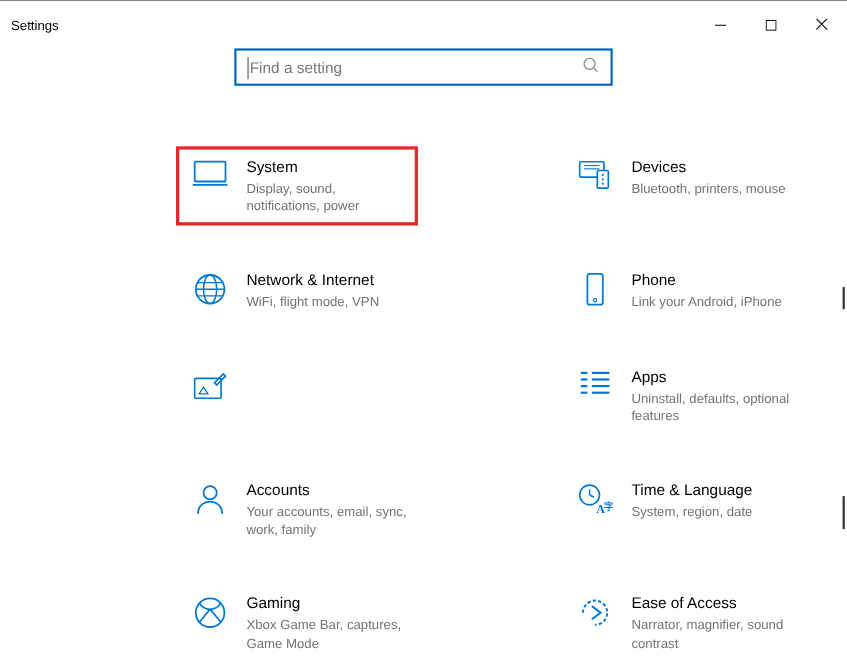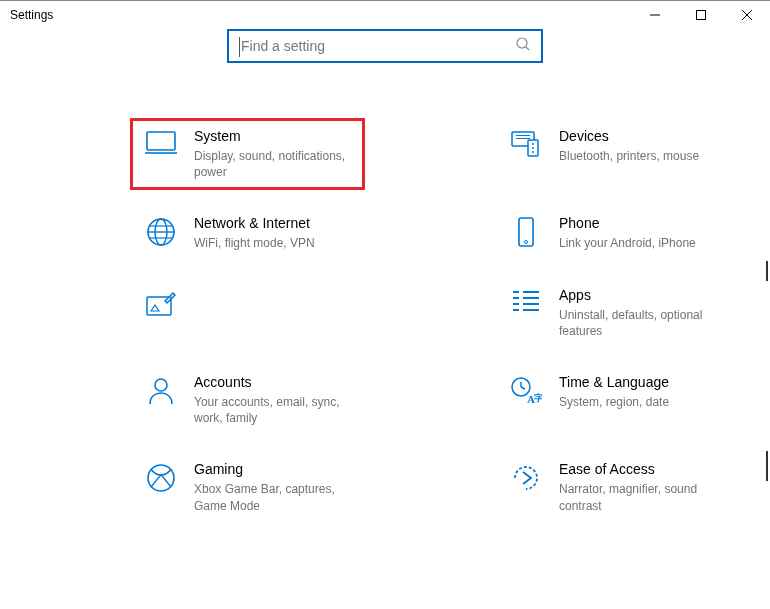--- a/index.html
+++ b/index.html
@@ -6,21 +6,21 @@
 body {
   font-family: "Segoe UI", Arial, sans-serif;
   background: #fff;
   width: 770px;
   height: 609px;
   overflow: hidden;
   position: relative;
   border-top: 1px solid #888;
 }
 .titlebar {
-  height: 28px;
+  height: 43px;
   display: flex;
   align-items: center;
   padding-left: 10px;
   font-size: 12px;
   color: #000;
 }
 .titlebar .spacer { flex: 1; }
 .win-btn {
   width: 46px;
   height: 30px;
@@ -31,21 +31,21 @@
 }
 .win-btn svg { display: block; }
 .content {
   padding-top: 0;
 }
 .search-wrap {
   display: flex;
   justify-content: center;
 }
 .search-box {
-  width: 316px;
+  width: 344px;
   height: 34px;
   border: 2px solid #0067c0;
   display: flex;
   align-items: center;
   padding: 0 10px;
   position: relative;
 }
 .search-box .caret {
   position: absolute;
   left: 10px;
@@ -62,22 +62,23 @@
   color: #666;
   padding-left: 2px;
   font-family: inherit;
 }
 .search-box input::placeholder { color: #777; }
 .search-icon { color: #888; }
 .grid {
   margin-top: 55px;
   display: grid;
   grid-template-columns: 1fr 1fr;
-  padding: 0 20px 0 20px;
-  row-gap: 15px;
+  padding: 0 20px 0 32px;
+  row-gap: 31px;
+  margin-left: 18px;
 }
 .category {
   display: flex;
   padding: 10px 10px 10px 14px;
   margin-left: 110px;
   margin-right: 20px;
   cursor: default;
 }
 .category.highlight {
   outline: 3px solid #e7252d;

